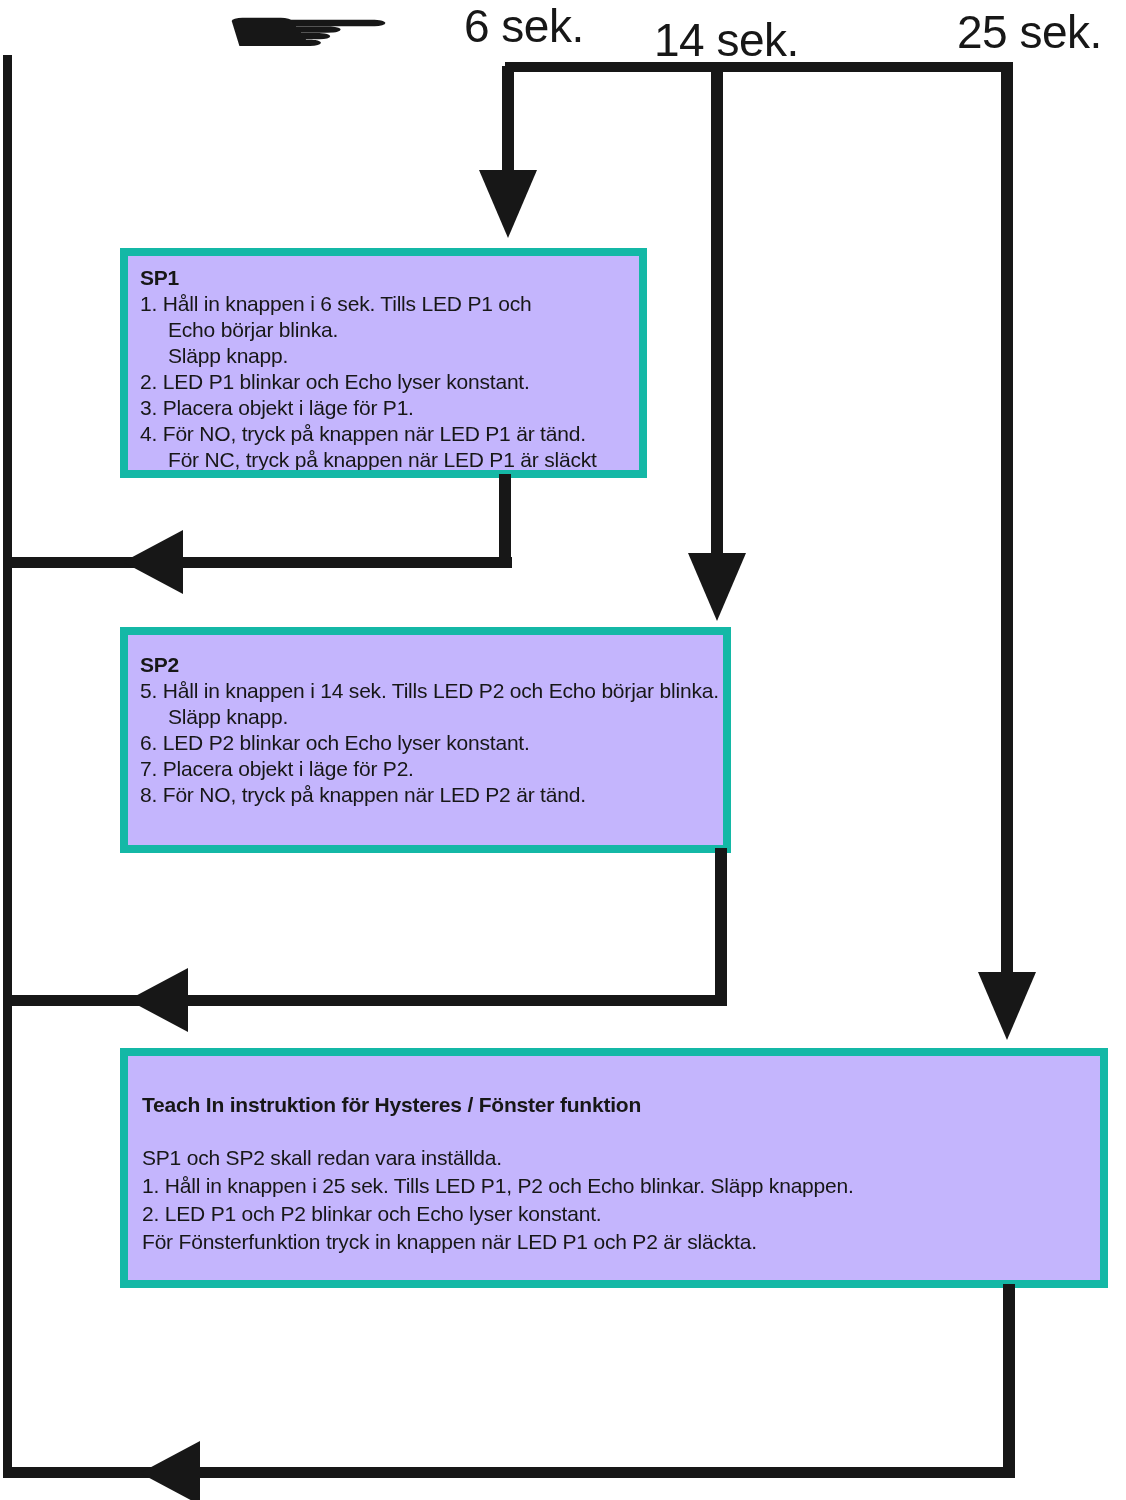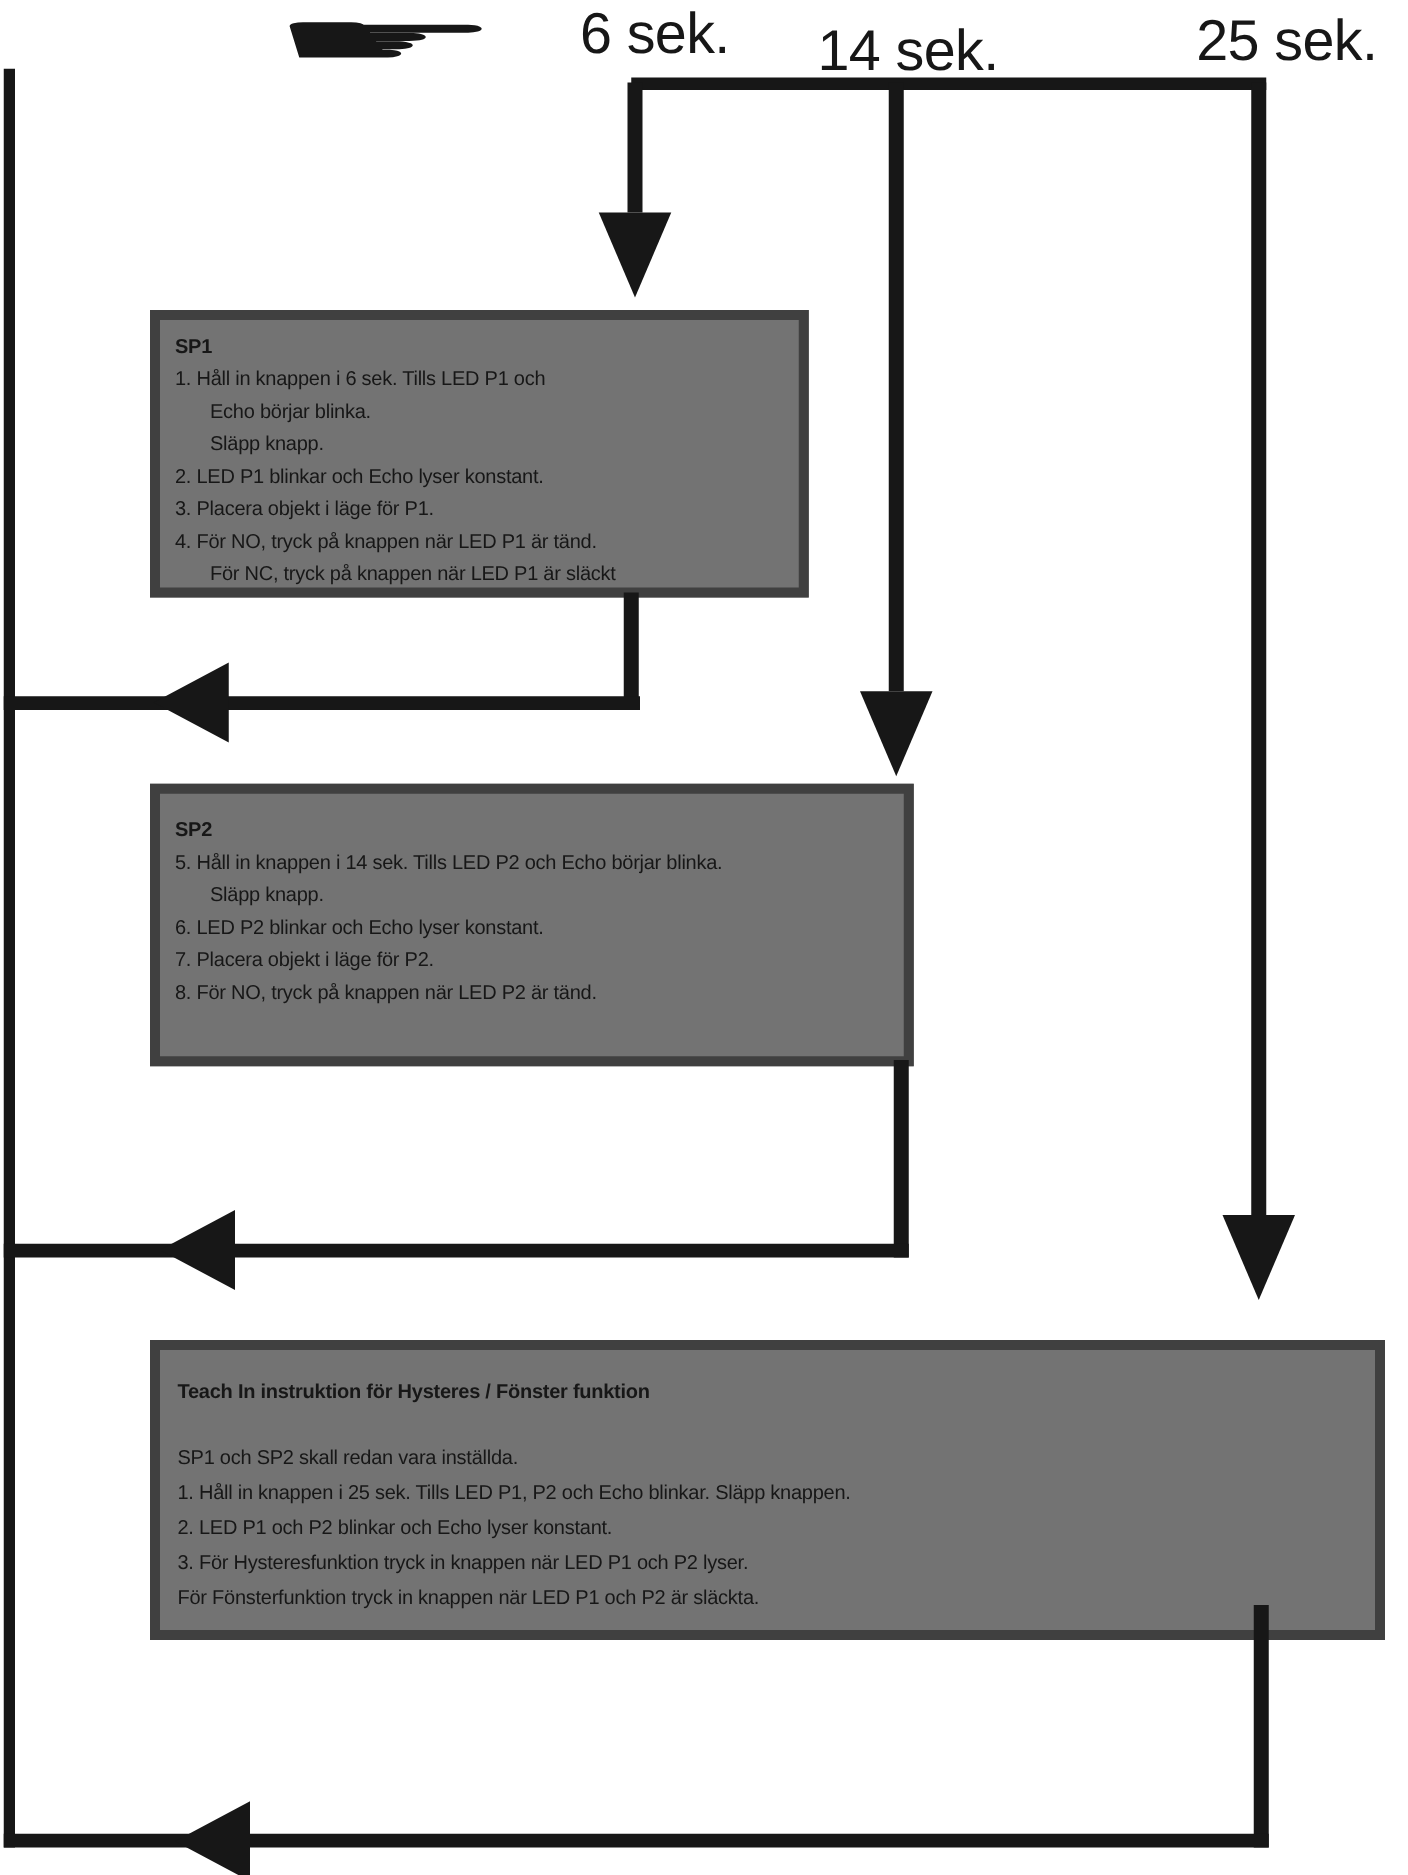--- a/index.html
+++ b/index.html
@@ -22,28 +22,28 @@
     position:absolute;left:214px;top:-3px;
     font-family:"DejaVu Sans",sans-serif;font-size:62px;line-height:70px;
     transform:scaleX(3.4);transform-origin:left center;color:#171717;
   }
   
   .sek{position:absolute;font-size:46px;line-height:50px;letter-spacing:-0.5px;color:#171717;white-space:nowrap;}
   .sek1{left:464px;top:1px;text-align:center;}
   .sek2{left:654px;top:15px;}
   .sek3{left:919px;top:7px;margin-left:38px;}
   
-  .box{position:absolute;box-sizing:border-box;border:8px solid #404040;background:#737373;
-       font-size:16px;line-height:26px;letter-spacing:-0.2px;overflow:hidden;}
+  .box{position:absolute;box-sizing:border-box;border:8px solid #14b8a6;background:#c4b5fd;
+       font-size:21px;line-height:26px;letter-spacing:-0.2px;overflow:hidden;}
   .box .bt{font-weight:bold;white-space:nowrap;}
   .box .line{white-space:nowrap;}
   .box .line.ind{padding-left:28px;}
   #box-sp1{left:120px;top:248px;width:527px;height:230px;padding:9px 12px;}
   #box-sp2{left:120px;top:627px;width:611px;height:226px;padding:17px 12px;}
-  #box-teach{left:120px;top:1048px;width:988px;height:240px;padding:20px 14px;line-height:28px;margin-top:24px;}
+  #box-teach{left:120px;top:1048px;width:988px;height:240px;padding:35px 14px;line-height:28px;}
   #box-teach .bt{margin-bottom:25px;}
 </style>
 </head>
 <body>
 
 <div class="canvas">
 
   <div class="hand">☛</div>
 
   <div class="sek sek1">6 sek.</div>
@@ -89,21 +89,20 @@
 
   <div class="ln" style="left:715px;top:848px;width:12px;height:158px;"></div>
   <div class="ln" style="left:3px;top:995px;width:724px;height:11px;"></div>
   <div class="arrow-left" style="left:128px;top:968px;"></div>
 
   <div class="box" id="box-teach">
     <div class="bt">Teach In instruktion för Hysteres / Fönster funktion</div>
     <div class="line">SP1 och SP2 skall redan vara inställda.</div>
     <div class="line">1. Håll in knappen i 25 sek. Tills LED P1, P2 och Echo blinkar. Släpp knappen.</div>
     <div class="line">2. LED P1 och P2 blinkar och Echo lyser konstant.</div>
-    <div class="line">3. För Hysteresfunktion tryck in knappen när LED P1 och P2 lyser.</div>
     <div class="line">För Fönsterfunktion tryck in knappen när LED P1 och P2 är släckta.</div>
   </div>
 
   <div class="ln" style="left:1003px;top:1284px;width:12px;height:194px;"></div>
   <div class="ln" style="left:3px;top:1467px;width:1012px;height:11px;"></div>
   <div class="arrow-left" style="left:140px;top:1441px;"></div>
 
 </div>
 
 </body></html>

